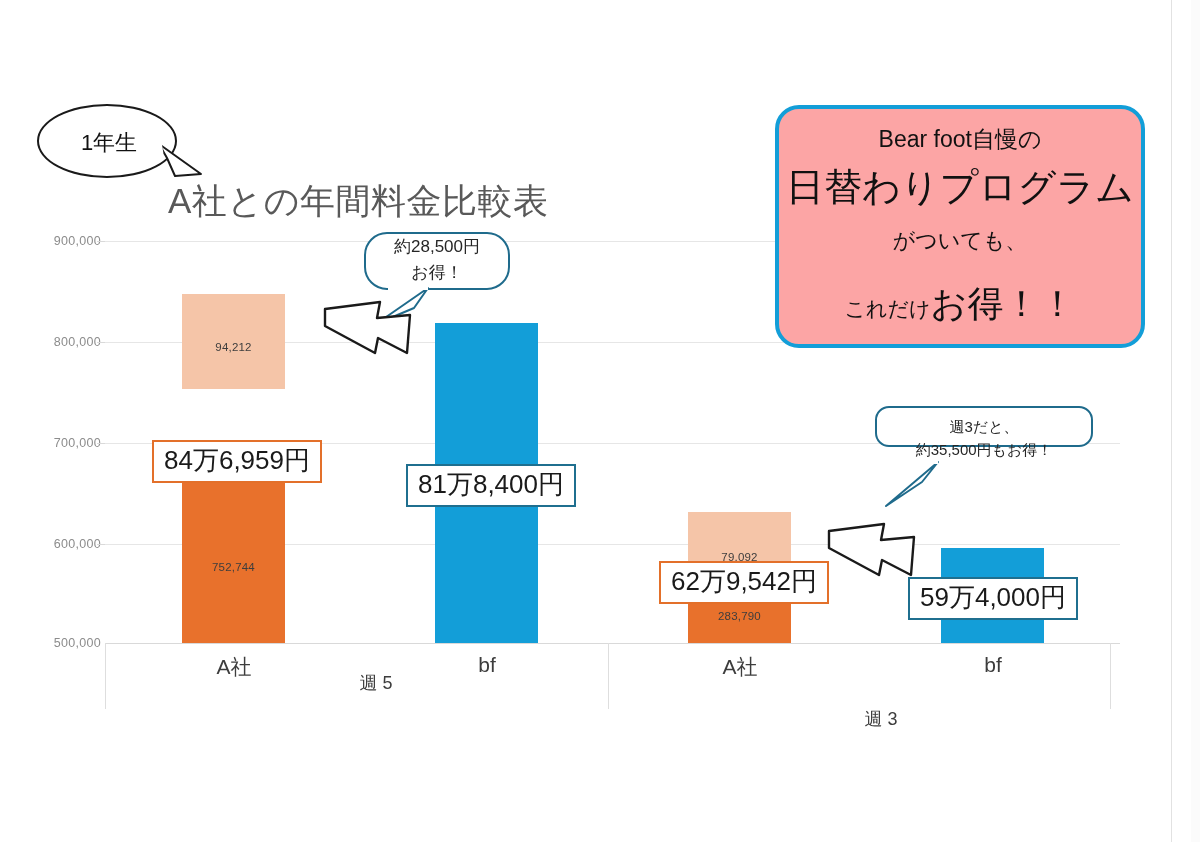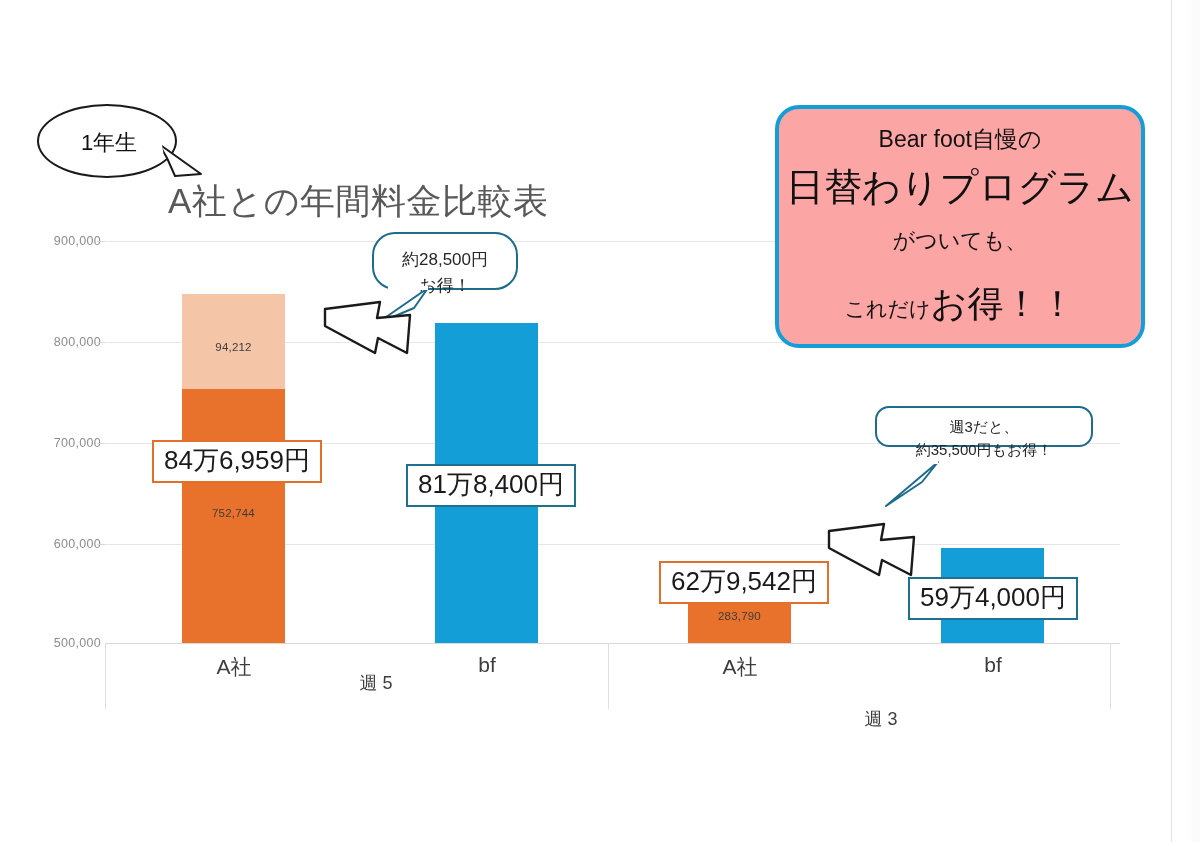--- a/index.html
+++ b/index.html
@@ -263,50 +263,53 @@
 
     <div class="tick-dash" style="top:0px;"></div>
     <div class="tick-dash" style="top:101px;"></div>
     <div class="tick-dash" style="top:202px;"></div>
     <div class="tick-dash" style="top:303px;"></div>
 
     <div class="cat-sep" style="left:0px;    top:402px; height:66px;"></div>
     <div class="cat-sep" style="left:503px;  top:402px; height:66px;"></div>
     <div class="cat-sep" style="left:1005px; top:402px; height:66px;"></div>
 
-    <div class="bar bar-lower" style="left:77px; width:103px; height:254px;">
+    <div class="bar bar-lower" style="left:77px; width:103px; height:200px;">
       <div class="seg-label" style="top:118px;">752,744</div>
     </div>
     <div class="bar bar-upper" style="left:77px; width:103px; height:95px; bottom:254px;">
       <div class="seg-label" style="top:47px;">94,212</div>
     </div>
 
     <div class="bar bar-blue" style="left:330px; width:103px; height:320px;"></div>
 
     <div class="bar bar-lower" style="left:583px; width:103px; height:51px;">
       <div class="seg-label" style="top:18px;">283,790</div>
+    </div>
+    <div class="bar bar-upper" style="left:583px; width:103px; height:80px; bottom:51px;">
+      <div class="seg-label" style="top:39px;">79,092</div>
     </div>
 
     <div class="bar bar-blue" style="left:836px; width:103px; height:95px;"></div>
 
     <div class="cat-label" style="left:69px;  top:412px; width:120px;">A社</div>
     <div class="cat-label" style="left:322px; top:412px; width:120px;">bf</div>
     <div class="group-label" style="left:211px; top:430px; width:120px;">週 5</div>
 
     <div class="cat-label" style="left:575px; top:412px; width:120px;">A社</div>
     <div class="cat-label" style="left:828px; top:412px; width:120px;">bf</div>
     <div class="group-label" style="left:716px; top:430px; width:120px;margin-top:36px;">週 3</div>
   </div>
 
   <div class="value-box orange" style="left:152px; top:440px;">84万6,959円</div>
   <div class="value-box blue" style="left:406px; top:464px;">81万8,400円</div>
   <div class="value-box orange" style="left:659px; top:561px;">62万9,542円</div>
   <div class="value-box blue" style="left:908px; top:577px;">59万4,000円</div>
 
-  <div class="bubble" style="left:372px; top:232px; width:146px; height:58px; padding-top:13px; font-size:17px; line-height:1.55;border-radius:23px;">
+  <div class="bubble" style="left:364px; top:232px; width:146px; height:58px; padding-top:0; font-size:17px; line-height:1.55;border-radius:23px;">
     <span class="bubble-line">約28,500円</span>
     <span class="bubble-line">お得！</span>
   </div>
   <svg class="bubble-tail" style="left:370px; top:286px;" width="70" height="42">
     <path d="M58,2 L6,38 L44,22 Z" fill="#ffffff" stroke="#1f6b8c" stroke-width="2" stroke-linejoin="round"></path>
     <path d="M18,2 L58,2" stroke="#ffffff" stroke-width="4"></path>
   </svg>
 
   <svg class="bubble-tail" style="left:322px; top:298px;" width="110" height="60">
     <path d="M3,11 L58,4 L55,20 L88,17 L85,55 L56,40 L53,55 L3,28 Z" fill="#ffffff" stroke="#1a1a1a" stroke-width="2.4" stroke-linejoin="round"></path>

